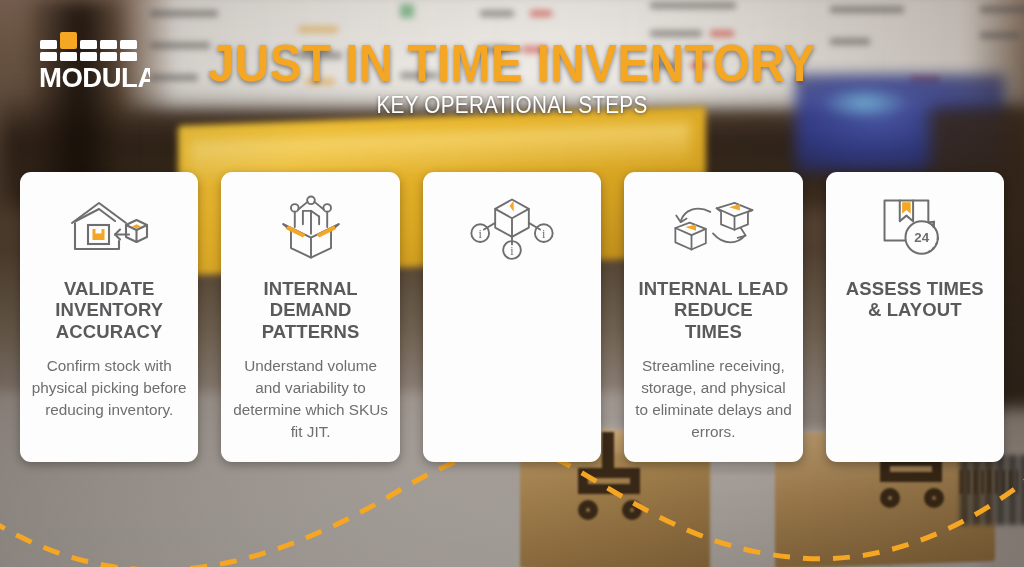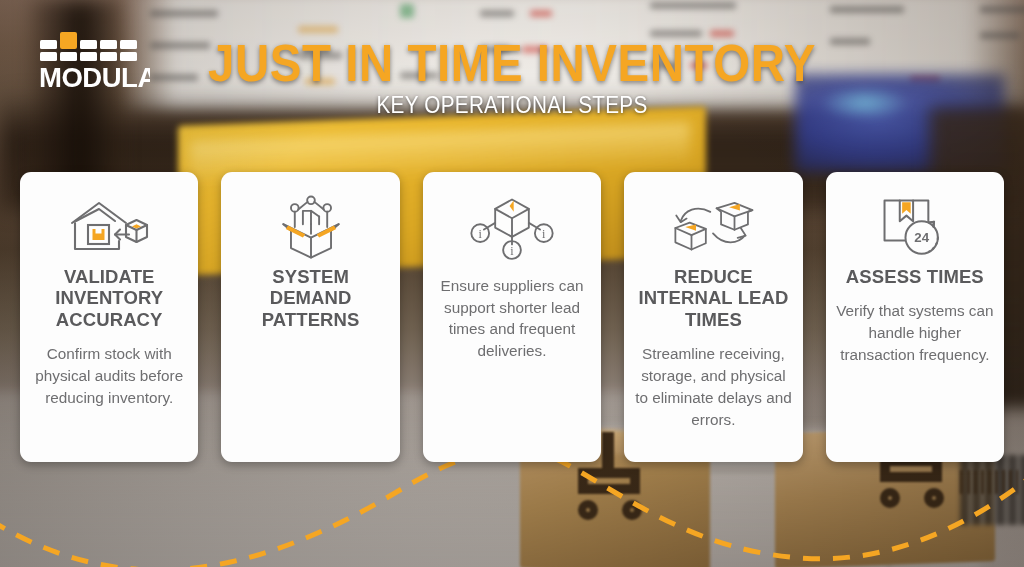--- a/index.html
+++ b/index.html
@@ -146,21 +146,21 @@
     display:flex; gap:23px;
   }
   .card {
     flex:1 1 0; background:#fdfdfd; border-radius:11px;
     box-shadow:0 3px 10px rgba(0,0,0,.3);
     display:flex; flex-direction:column; align-items:center;
     padding:22px 10px 14px;
   }
   .card-icon { width:86px; height:68px; display:flex; align-items:center; justify-content:center; }
   .card-title {
-    margin-top:4px; text-align:center;
+    margin-top:16px; text-align:center;
     font-size:18.5px; font-weight:bold; line-height:1.16;
     color:#5a5a5c; letter-spacing:.1px;
   }
   .card-desc {
     margin-top:13px; text-align:center;
     font-size:15.3px; line-height:1.42; color:#6e6e70;
   }
 </style>
 </head>
 <body>
@@ -275,21 +275,21 @@
           <path d="M70.5 33 L70.5 45"></path>
         </g>
         <path d="M66 29.4 L70.5 27.3 L75 29.4 L70.5 31.6 Z" fill="#F5A623"></path>
       </svg>
     </div>
     <div class="card-title">
       <div>VALIDATE</div>
       <div>INVENTORY</div>
       <div>ACCURACY</div>
     </div>
-    <div class="card-desc">Confirm stock with physical audits before reducing inventory.</div>
+    <div class="card-desc">Confirm stock with physical picking before reducing inventory.</div>
   </div>
 
   <div class="card">
     <div class="card-icon">
       <svg viewBox="0 0 86 68" width="82" height="66">
         <g fill="none" stroke="#6e6e70" stroke-width="2" stroke-linejoin="round" stroke-linecap="round">
           <circle cx="26" cy="13" r="4"></circle>
           <circle cx="43" cy="5" r="4"></circle>
           <circle cx="60" cy="13" r="4"></circle>
           <path d="M29.6 14.6 L39.4 6.6"></path>
@@ -304,24 +304,25 @@
           <path d="M14 30 L43 44 L72 30"></path>
           <path d="M14 30 L22 37 L22 55 L43 65 L64 55 L64 37 L72 30"></path>
           <path d="M43 44 L43 65"></path>
           <path d="M43 30 L43 40"></path>
         </g>
         <path d="M19 31.5 L37 40.5 L34.5 44 L16.5 35 Z" fill="#F5A623"></path>
         <path d="M67 31.5 L49 40.5 L51.5 44 L69.5 35 Z" fill="#F5A623"></path>
       </svg>
     </div>
     <div class="card-title">
-      <div>SYSTEM</div>
+      <div>INTERNAL</div>
       <div>DEMAND</div>
       <div>PATTERNS</div>
     </div>
+    <div class="card-desc">Understand volume and variability to determine which SKUs fit JIT.</div>
   </div>
 
   <div class="card">
     <div class="card-icon">
       <svg viewBox="0 0 92 68" width="88" height="65">
         <g fill="none" stroke="#6e6e70" stroke-width="2" stroke-linejoin="round" stroke-linecap="round">
           <path d="M46 3 L64 13 L64 33 L46 43 L28 33 L28 13 Z"></path>
           <path d="M28 13 L46 23 L64 13"></path>
           <path d="M46 23 L46 43"></path>
           <path d="M28 28 L16 35"></path>
@@ -332,21 +333,20 @@
           <circle cx="46" cy="57" r="9.5"></circle>
         </g>
         <path d="M40 8.2 L52 8.2 L46 12.6 Z" fill="#F5A623" transform="rotate(90 46 10)"></path>
         <g fill="#6e6e70" font-family="'Liberation Serif', serif" font-size="13" text-anchor="middle">
           <text x="12" y="44">i</text>
           <text x="80" y="44">i</text>
           <text x="46" y="62">i</text>
         </g>
       </svg>
     </div>
-    <div class="card-desc">Ensure suppliers can support shorter lead times and frequent deliveries.</div>
   </div>
 
   <div class="card">
     <div class="card-icon">
       <svg viewBox="0 0 96 64" width="92" height="62">
         <g fill="none" stroke="#6e6e70" stroke-width="2" stroke-linejoin="round" stroke-linecap="round">
           <path d="M52 10 L72 4 L92 12 L72 19 Z"></path>
           <path d="M52 10 L57 14 L57 28 L72 34 L87 28 L87 14 L92 12"></path>
           <path d="M72 19 L72 34"></path>
         </g>
@@ -359,22 +359,22 @@
         <path d="M17 31 L29 28 L29 35 Z" fill="#F5A623"></path>
         <g fill="none" stroke="#6e6e70" stroke-width="2" stroke-linecap="round" stroke-linejoin="round">
           <path d="M45 14 C30 6 16 12 12 24"></path>
           <path d="M7 18 L12 25.5 L18.5 21.5"></path>
           <path d="M48 38 C60 52 76 50 84 40"></path>
           <path d="M79 32 L84.5 40.5 L75.5 43"></path>
         </g>
       </svg>
     </div>
     <div class="card-title">
+      <div>INTERNAL LEAD</div>
       <div>REDUCE</div>
-      <div>INTERNAL LEAD</div>
       <div>TIMES</div>
     </div>
     <div class="card-desc">Streamline receiving, storage, and physical to eliminate delays and errors.</div>
   </div>
 
   <div class="card">
     <div class="card-icon">
       <svg viewBox="0 0 84 66" width="80" height="64">
         <g fill="none" stroke="#6e6e70" stroke-width="2.1" stroke-linejoin="round" stroke-linecap="round">
           <rect x="10" y="4" width="46" height="42"></rect>
@@ -387,17 +387,17 @@
           <path d="M56.5 27 L62 26.5 L61.8 32"></path>
         </g>
         <g fill="none" stroke="#6e6e70" stroke-width="2.1" stroke-linecap="round" stroke-dasharray="1.6 4.2">
           <path d="M66 43 A17 17 0 0 1 57 57.5"></path>
         </g>
         <text x="49" y="48" font-family="'Liberation Sans', sans-serif" font-size="14" font-weight="bold" fill="#6e6e70" text-anchor="middle">24</text>
       </svg>
     </div>
     <div class="card-title">
       <div>ASSESS TIMES</div>
-    </div>
-    <div class="card-desc">Verify that systems can handle higher transaction frequency.</div>
+      <div>&amp; LAYOUT</div>
+    </div>
   </div>
 
 </div>
 
 </body></html>

